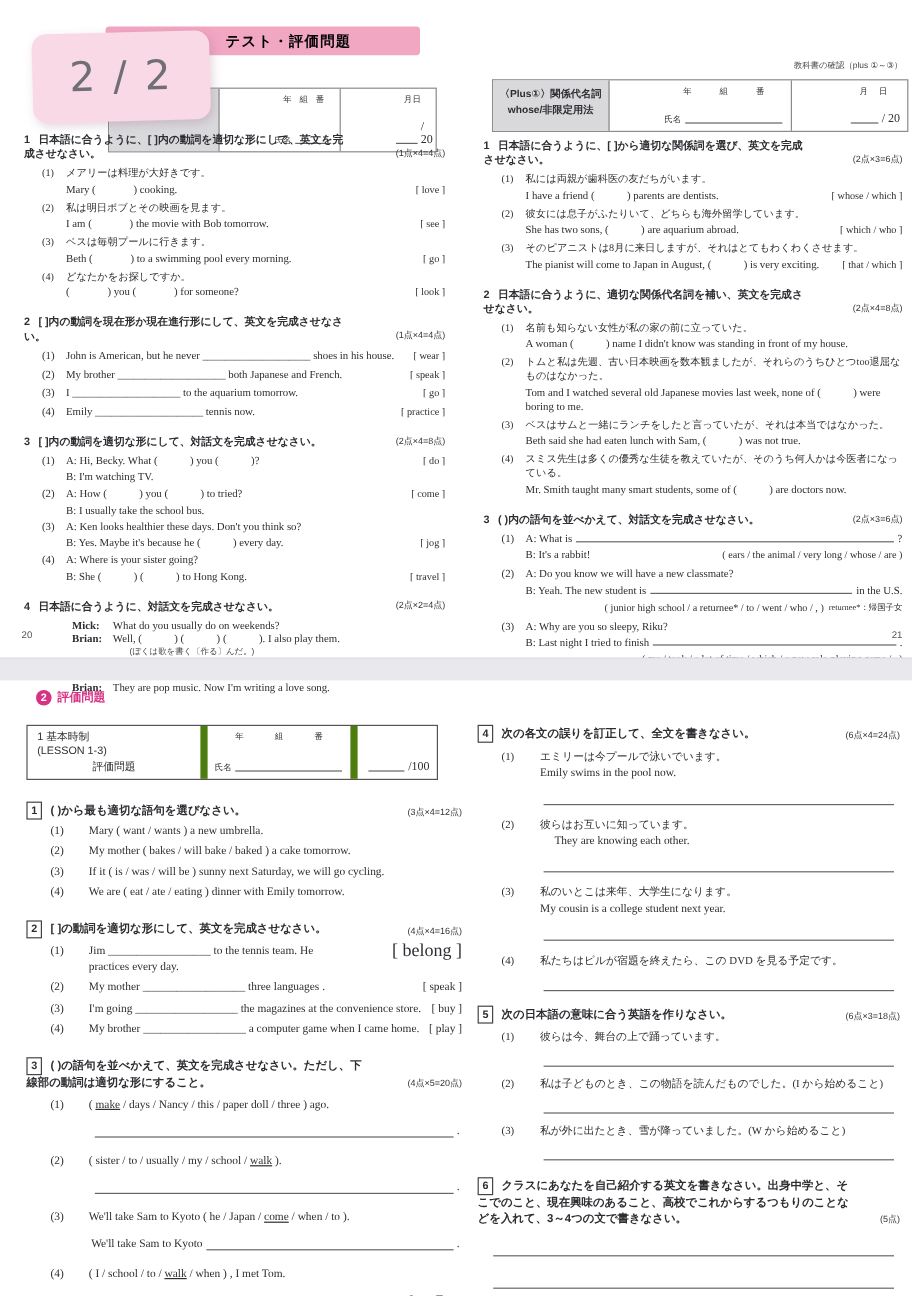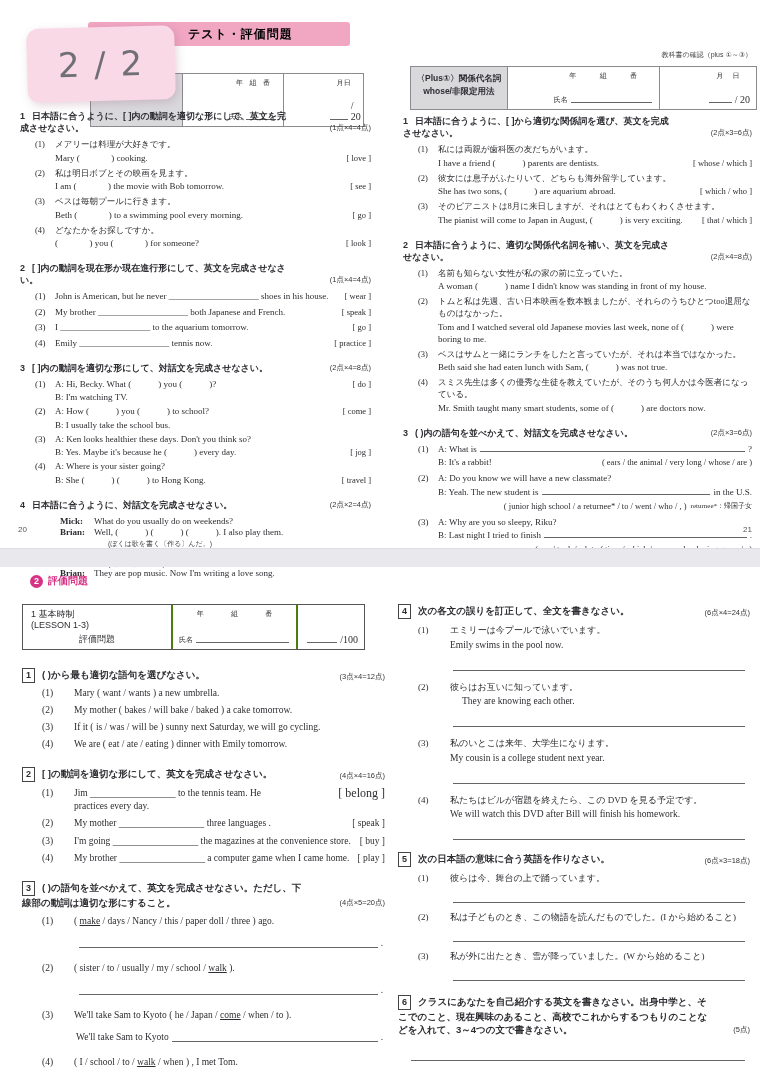--- a/index.html
+++ b/index.html
@@ -75,21 +75,21 @@
   .bl .ino,.br .ino{flex:0 0 32px;}
   .ansline{display:flex;align-items:flex-end;font-size:9.5px;line-height:13px;
            font-family:"Liberation Serif","DejaVu Serif",serif;margin:9px 2px 12px 34px;}
   .u{text-decoration:underline;}
   .choices-row{display:flex;justify-content:flex-end;font-size:8.5px;line-height:12px;
                font-family:"Liberation Serif","DejaVu Serif",serif;margin-top:2px;}
   .note{font-size:7px;margin-left:4px;align-self:flex-end;}
   .cornernote{position:absolute;right:8px;top:50px;font-size:7px;color:#444;}
 
   .bbox{position:relative;margin-top:38px;border:1px solid #555;display:flex;height:46px;box-sizing:border-box;width:343px;}
-  .bbox .cell{border-right:2px solid #4d7c0f;box-sizing:border-box;position:relative;}
+  .bbox .cell{border-right:6px solid #4d7c0f;box-sizing:border-box;position:relative;}
   .bbox .cell:last-child{border-right:none;}
   .bl1{font-size:9px;font-weight:normal;padding:4px 0 0 8px;line-height:11px;}
   .bl3{font-size:9px;text-align:center;margin-top:2px;}
 </style>
 </head>
 <body>
 
 <div class="canvas">
 
   <section class="page page-tl">
@@ -225,21 +225,21 @@
               </div>
               <div class="en-row sub">
                 <span class="en">B: I'm watching TV.</span>
                 <span class="ans"></span>
               </div>
             </div>
 
             <div class="item" style="margin-top:2px;">
               <div class="en-row">
                 <span class="ino">(2)</span>
-                <span class="en">A: How (            ) you (            ) to school?</span>
+                <span class="en">A: How (            ) you (            ) to tried?</span>
                 <span class="ans">[ come ]</span>
               </div>
               <div class="en-row sub">
                 <span class="en">B: I usually take the school bus.</span>
                 <span class="ans"></span>
               </div>
             </div>
 
             <div class="item" style="margin-top:2px;">
               <div class="en-row">
@@ -564,21 +564,21 @@
     <div class="q">
       <div class="qhead" style="margin-top:16px;">
         <span class="boxed">2</span><span class="qtitle">[ ]の動詞を適切な形にして、英文を完成させなさい。</span>
         <span class="qpts">(4点×4=16点)</span>
       </div>
       <div class="items">
 
           <div class="en-row" style="margin-top:4.5px;">
             <span class="ino">(1)</span>
             <span class="en">Jim __________________ to the tennis team. He practices every day.</span>
-            <span class="ans" style="font-size:12px;padding-left:48px;">[ belong ]</span>
+            <span class="ans" style="font-size:15px;padding-left:48px;">[ belong ]</span>
           </div>
 
           <div class="en-row" style="margin-top:4.5px;">
             <span class="ino">(2)</span>
             <span class="en">My mother __________________ three languages .</span>
             <span class="ans" style="font-size:9.5px;">[ speak ]</span>
           </div>
 
           <div class="en-row" style="margin-top:4.5px;">
             <span class="ino">(3)</span>
@@ -699,23 +699,20 @@
             <div class="ansline" style="margin:10px 2px 8px 32px;">
               <span class="rule"></span>
             </div>
           </div>
 
           <div class="item">
             <div class="jp-row" style="margin-top:5px;">
               <span class="ino">(4)</span>
               <span class="jp">私たちはビルが宿題を終えたら、この DVD を見る予定です。</span>
             </div>
-            <div class="en-row" style="margin-left:32px;">
-              <span class="en">We will watch this DVD after Bill will finish his homework.</span>
-            </div>
             <div class="ansline" style="margin:10px 2px 8px 32px;">
               <span class="rule"></span>
             </div>
           </div>
         </div>
     </div>
 
     <div class="q">
       <div class="qhead" style="margin-top:10px;">
         <span class="boxed">5</span><span class="qtitle">次の日本語の意味に合う英語を作りなさい。</span>

